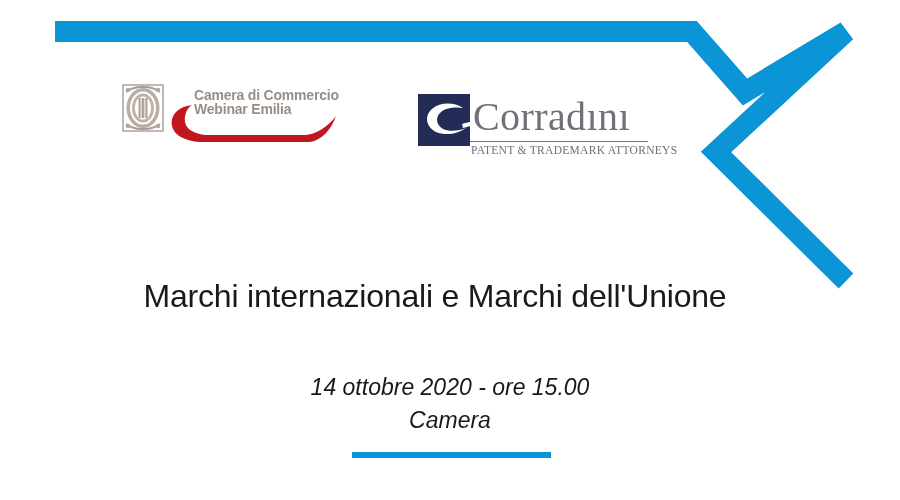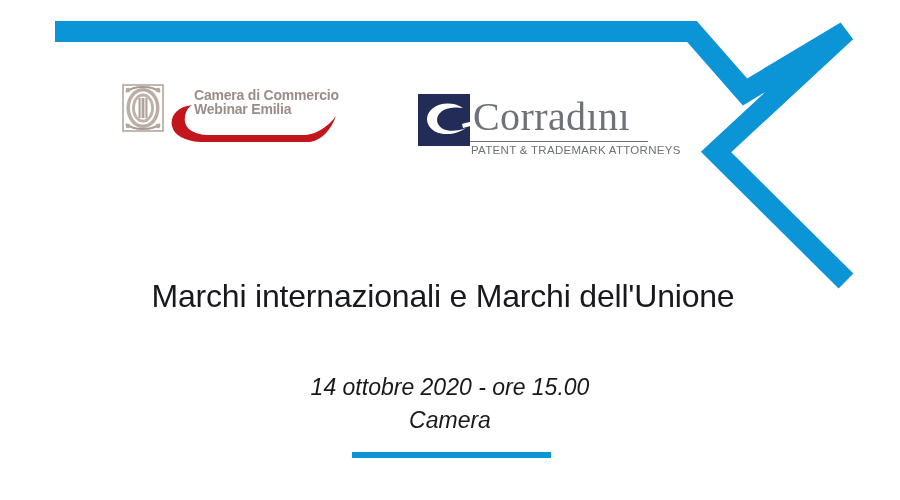--- a/index.html
+++ b/index.html
@@ -107,31 +107,31 @@
     width: 178px;
     height: 1px;
     background: #6e7177;
   }
   #corradini-tagline {
     position: absolute;
     left: 53px;
     top: 50px;
     width: 178px;
     text-align: center;
-    font-family: Liberation Sans, sans-serif;
+    font-family: Liberation Serif, serif;
     font-size: 11.5px;
     color: #6e7177;
     letter-spacing: 0.3px;
     white-space: nowrap;
   }
 
   
   #headline {
     position: absolute;
-    left: 8px;
+    left: 0px;
     top: 236px;
     width: 870px;
     text-align: center;
     font-size: 32px;
     line-height: 48px;
     color: #18191d;
     font-weight: normal;
     letter-spacing: -0.2px;
     margin-top: 36px;
   }

